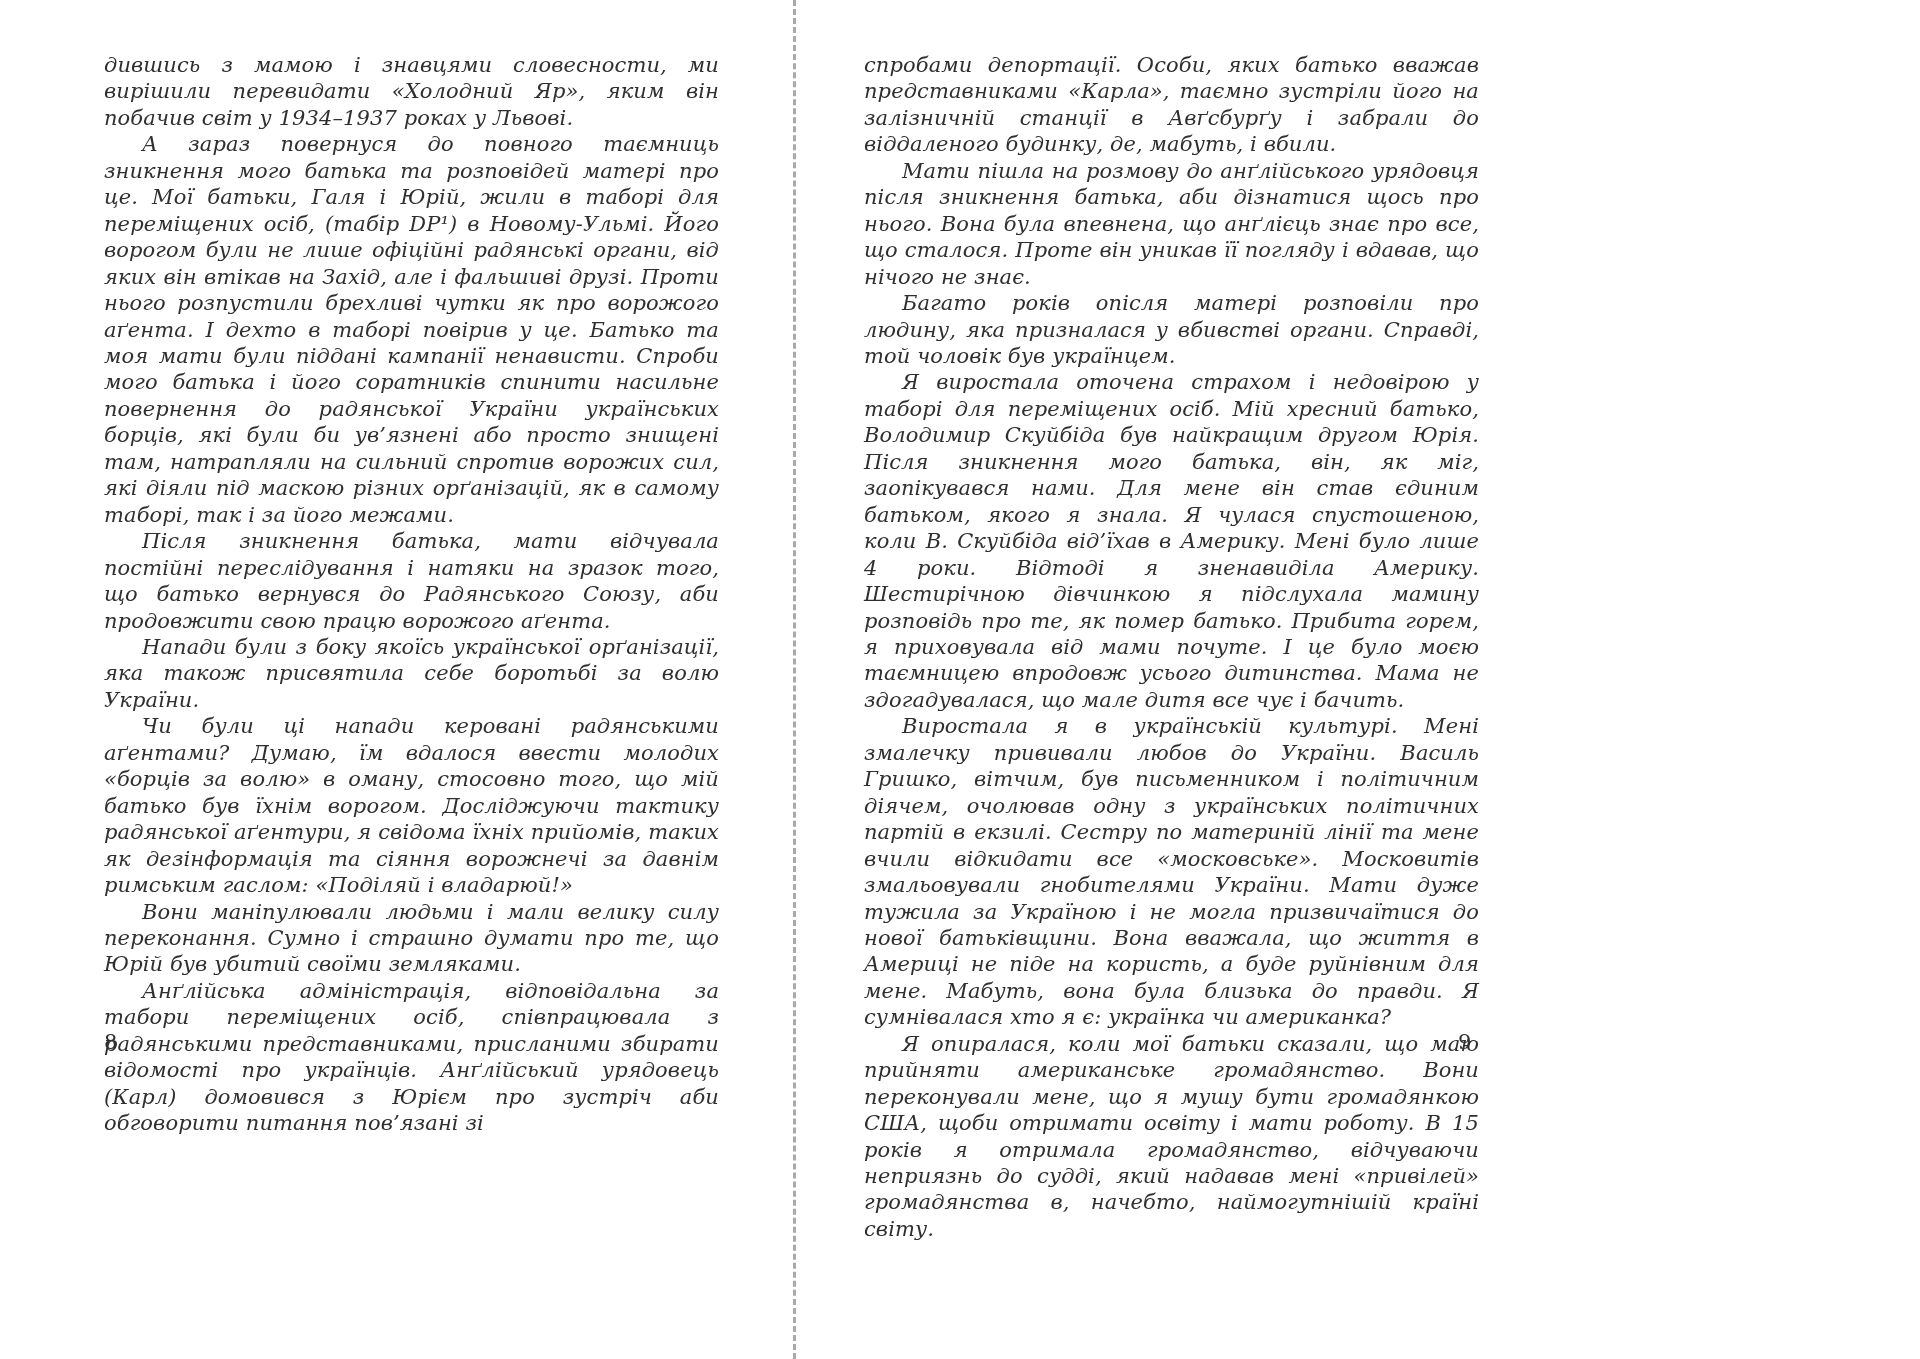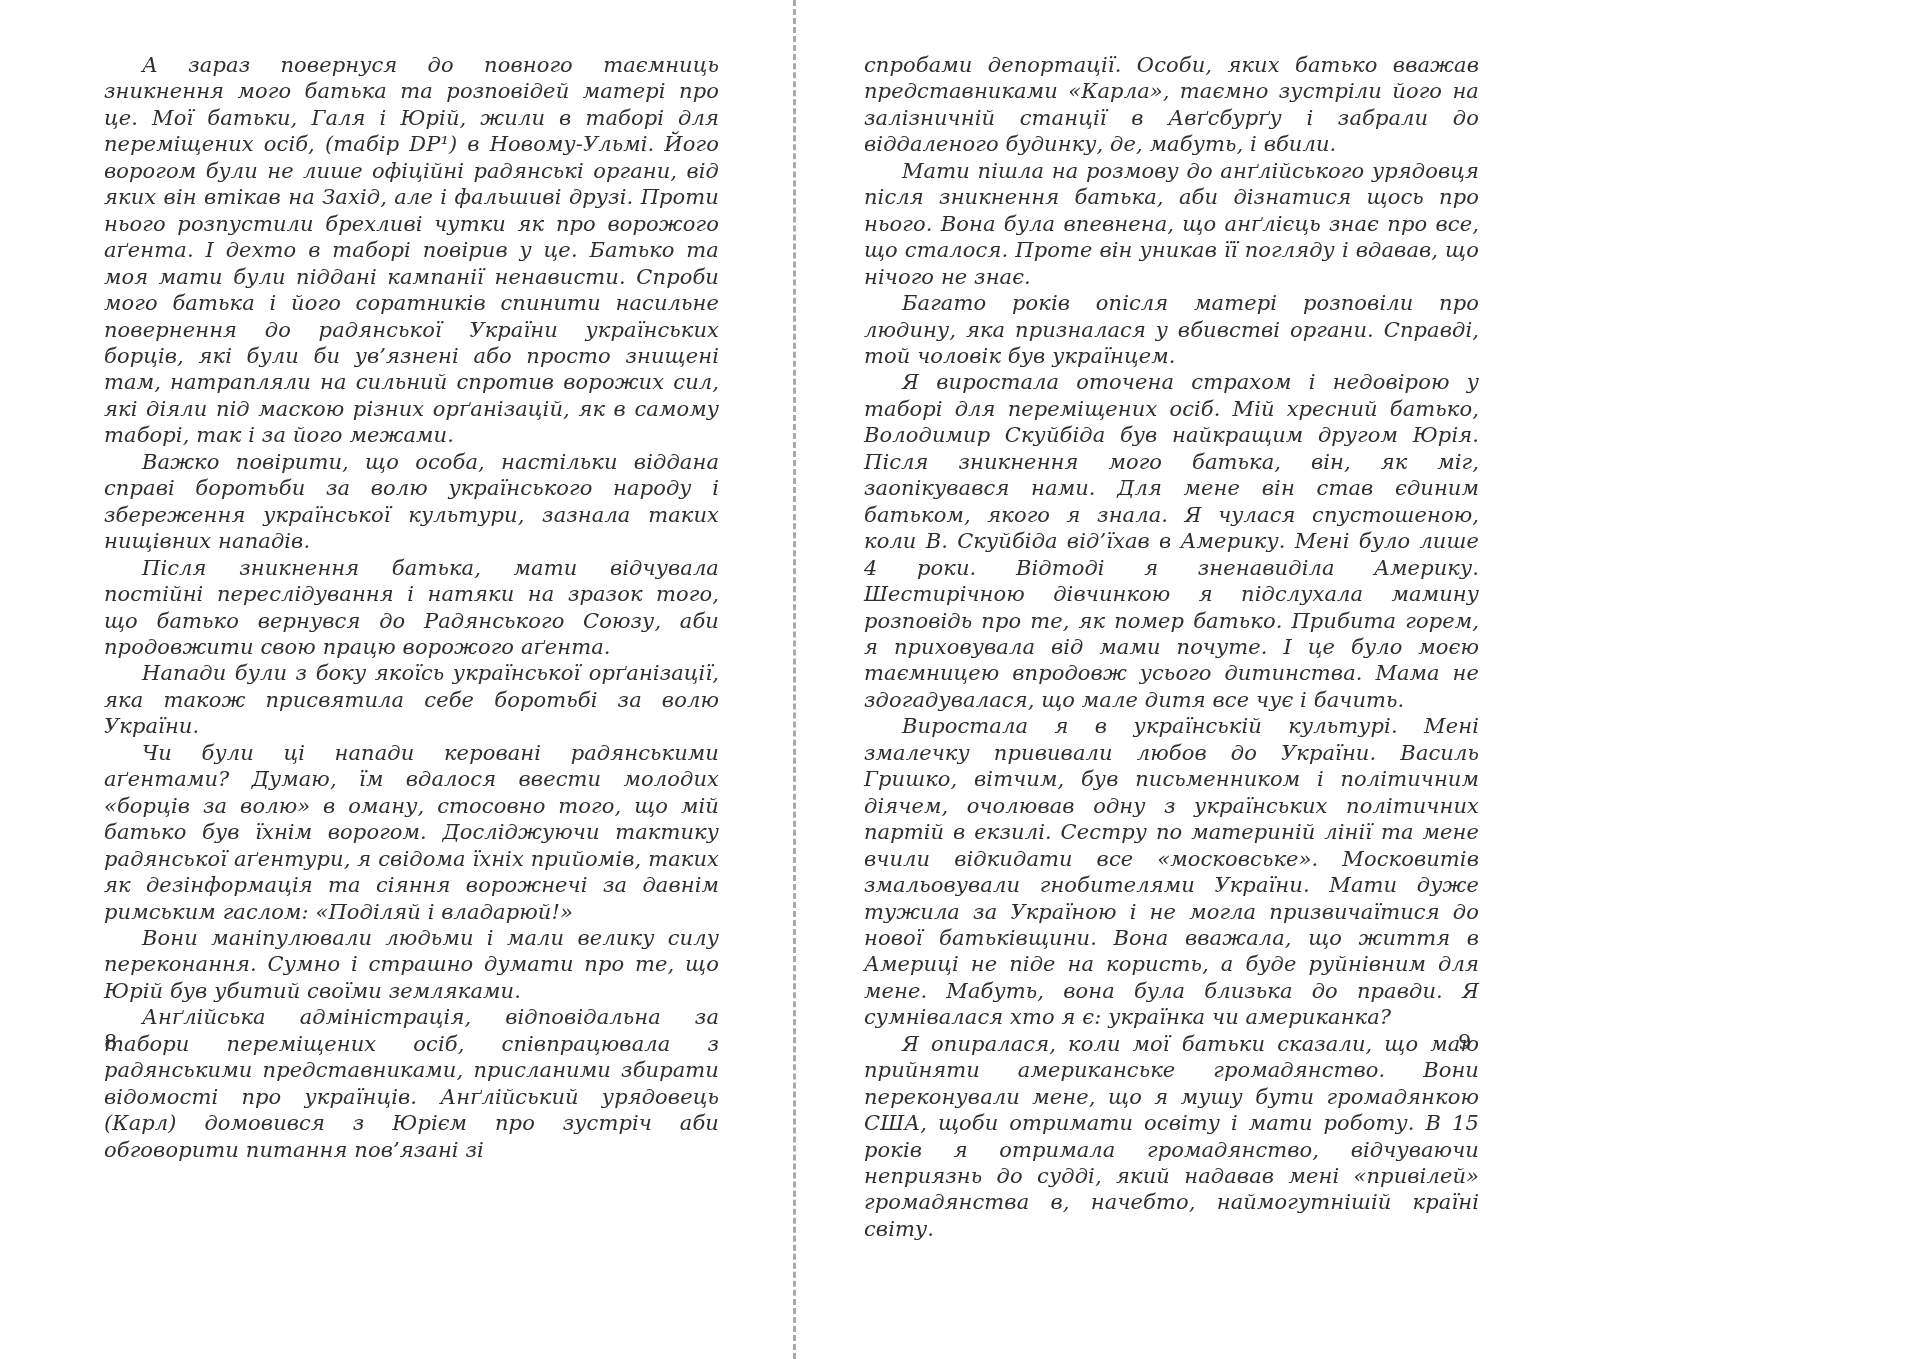--- a/index.html
+++ b/index.html
@@ -48,22 +48,22 @@
     color: #2f2f2f;
   }
   .page-number.left  { left: 104px; }
   .page-number.right { left: 1458px; }
 </style>
 </head>
 <body>
 
 <div class="page left">
   <div>
+    <p class="para no-indent">дившись з мамою і знавцями словесности, ми вирішили перевидати «Холодний Яр», яким він побачив світ у 1934–1937 роках у Львові.</p>
     <p class="para">А зараз повернуся до повного таємниць зникнення мого батька та розповідей матері про це. Мої батьки, Галя і Юрій, жили в таборі для переміщених осіб, (табір DP¹) в Новому-Ульмі. Його ворогом були не лише офіційні радянські органи, від яких він втікав на Захід, але і фальшиві друзі. Проти нього розпустили брехливі чутки як про ворожого аґента. І дехто в таборі повірив у це. Батько та моя мати були піддані кампанії ненависти. Спроби мого батька і його соратників спинити насильне повернення до радянської України українських борців, які були би ув’язнені або просто знищені там, натрапляли на сильний спротив ворожих сил, які діяли під маскою різних орґанізацій, як в самому таборі, так і за його межами.</p>
-    <p class="para">Важко повірити, що особа, настільки віддана справі боротьби за волю українського народу і збереження української культури, зазнала таких нищівних нападів.</p>
     <p class="para">Після зникнення батька, мати відчувала постійні переслідування і натяки на зразок того, що батько вернувся до Радянського Союзу, аби продовжити свою працю ворожого аґента.</p>
     <p class="para">Напади були з боку якоїсь української орґанізації, яка також присвятила себе боротьбі за волю України.</p>
     <p class="para">Чи були ці напади керовані радянськими аґентами? Думаю, їм вдалося ввести молодих «борців за волю» в оману, стосовно того, що мій батько був їхнім ворогом. Досліджуючи тактику радянської аґентури, я свідома їхніх прийомів, таких як дезінформація та сіяння ворожнечі за давнім римським гаслом: «Поділяй і владарюй!»</p>
     <p class="para">Вони маніпулювали людьми і мали велику силу переконання. Сумно і страшно думати про те, що Юрій був убитий своїми земляками.</p>
     <p class="para">Анґлійська адміністрація, відповідальна за табори переміщених осіб, співпрацювала з радянськими представниками, присланими збирати відомості про українців. Анґлійський урядовець (Карл) домовився з Юрієм про зустріч аби обговорити питання пов’язані зі</p>
   </div>
 
 </div>
 
 <div class="divider"></div>

